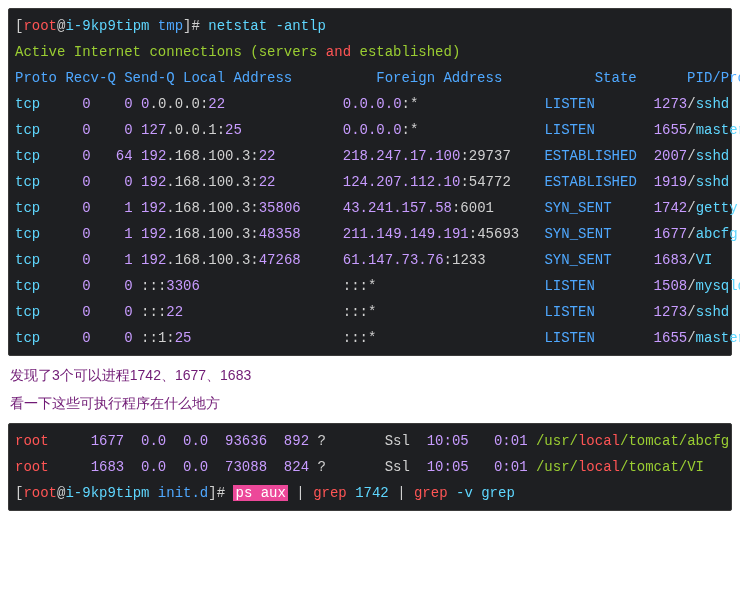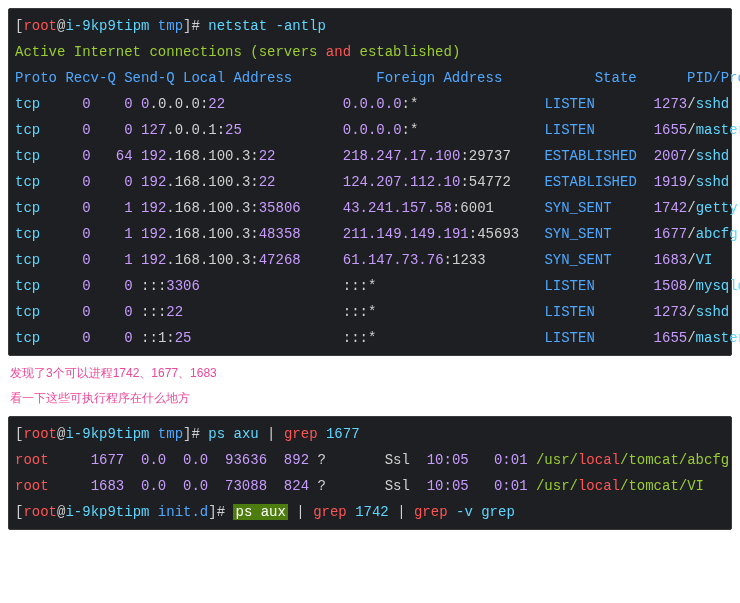--- a/index.html
+++ b/index.html
@@ -14,33 +14,33 @@
   .block {
     background: #1e1f22;
     color: #d0d0d0;
     padding: 4px 0 4px 6px;
     border: 1px solid #3a3a3a;
     margin: 8px;
     border-radius: 2px;
     line-height: 26px;
   }
   .note {
-    color: #ec4899;
+    color: #701a75;
     font-family: "Microsoft YaHei", Arial, sans-serif;
-    font-size: 12px;
+    font-size: 14px;
     margin: 6px 10px;
     line-height: 1.6;
   }
   .grey   { color: #d0d0d0; }
   .cyan   { color: #5fd7ff; }
   .green  { color: #9acd32; text-align: right; }
   .blue   { color: #4fa8ff; }
   .red    { color: #ff5555; }
   .purple { color: #c89cff; }
-  .pink   { background:#4d7c0f; color:#ffffff; padding:0 2px;text-align:center;}
+  .pink   { background:#ec4899; color:#ffffff; padding:0 2px;text-align:center;}
   .row { white-space: pre; }
 </style>
 </head>
 <body>
 
 <div class="block">
   <div class="row"><span class="grey">[</span><span class="red">root</span><span class="grey">@</span><span class="cyan">i-9kp9tipm</span><span> </span><span class="blue">tmp</span><span class="grey">]# </span><span class="cyan">netstat -antlp</span></div>
   <div class="row"><span class="green">Active Internet connections (servers </span><span class="red">and</span><span class="green"> established)</span></div>
   <div class="row blue">Proto Recv-Q Send-Q Local Address          Foreign Address           State      PID/Program name</div>
   <div id="netstat-rows">
@@ -54,17 +54,16 @@
       <div class="row"><span class="cyan">tcp   </span><span class="purple">  0</span><span class="grey">   </span><span class="purple"> 0</span><span class="grey"> </span><span class="grey">:::</span><span class="purple">3306</span><span class="grey">                 </span><span class="grey">:::*</span><span class="grey">                    </span><span class="blue">LISTEN       </span><span class="purple">1508</span><span class="grey">/</span><span class="cyan">mysqld</span></div>
       <div class="row"><span class="cyan">tcp   </span><span class="purple">  0</span><span class="grey">   </span><span class="purple"> 0</span><span class="grey"> </span><span class="grey">:::</span><span class="purple">22</span><span class="grey">                   </span><span class="grey">:::*</span><span class="grey">                    </span><span class="blue">LISTEN       </span><span class="purple">1273</span><span class="grey">/</span><span class="cyan">sshd</span></div>
       <div class="row"><span class="cyan">tcp   </span><span class="purple">  0</span><span class="grey">   </span><span class="purple"> 0</span><span class="grey"> </span><span class="grey">::1:</span><span class="purple">25</span><span class="grey">                  </span><span class="grey">:::*</span><span class="grey">                    </span><span class="blue">LISTEN       </span><span class="purple">1655</span><span class="grey">/</span><span class="cyan">master</span></div>
     </div>
 </div>
 
 <div class="note">发现了3个可以进程1742、1677、1683</div>
 <div class="note">看一下这些可执行程序在什么地方</div>
 
 <div class="block">
-  <div class="row"><span class="grey">[</span><span class="red">root</span><span class="grey">@</span><span class="cyan">i-9kp9tipm</span><span> </span><span class="blue">tmp</span><span class="grey">]# </span><span class="cyan">ps axu</span><span class="grey"> | </span><span class="red">grep</span><span class="cyan"> 1677</span></div>
   <div class="row"><span class="red">root</span><span>     </span><span class="purple">1677</span><span>  </span><span class="purple">0.0  0.0  93636  892</span><span> </span><span class="grey">?</span><span class="grey">       Ssl  </span><span class="purple">10:05</span><span class="purple">   0:01 </span><span class="green">/usr/</span><span class="red">local</span><span class="green">/tomcat/abcfg</span></div>
   <div class="row"><span class="red">root</span><span>     </span><span class="purple">1683</span><span>  </span><span class="purple">0.0  0.0  73088  824</span><span> </span><span class="grey">?</span><span class="grey">       Ssl  </span><span class="purple">10:05</span><span class="purple">   0:01 </span><span class="green">/usr/</span><span class="red">local</span><span class="green">/tomcat/VI</span></div>
   <div class="row"><span class="grey">[</span><span class="red">root</span><span class="grey">@</span><span class="cyan">i-9kp9tipm</span><span> </span><span class="blue">init.d</span><span class="grey">]# </span><span class="pink">ps aux</span><span class="grey"> | </span><span class="red">grep</span><span class="cyan"> 1742</span><span class="grey"> | </span><span class="red">grep</span><span class="cyan"> -v grep</span></div>
 </div>
 
 </body></html>

